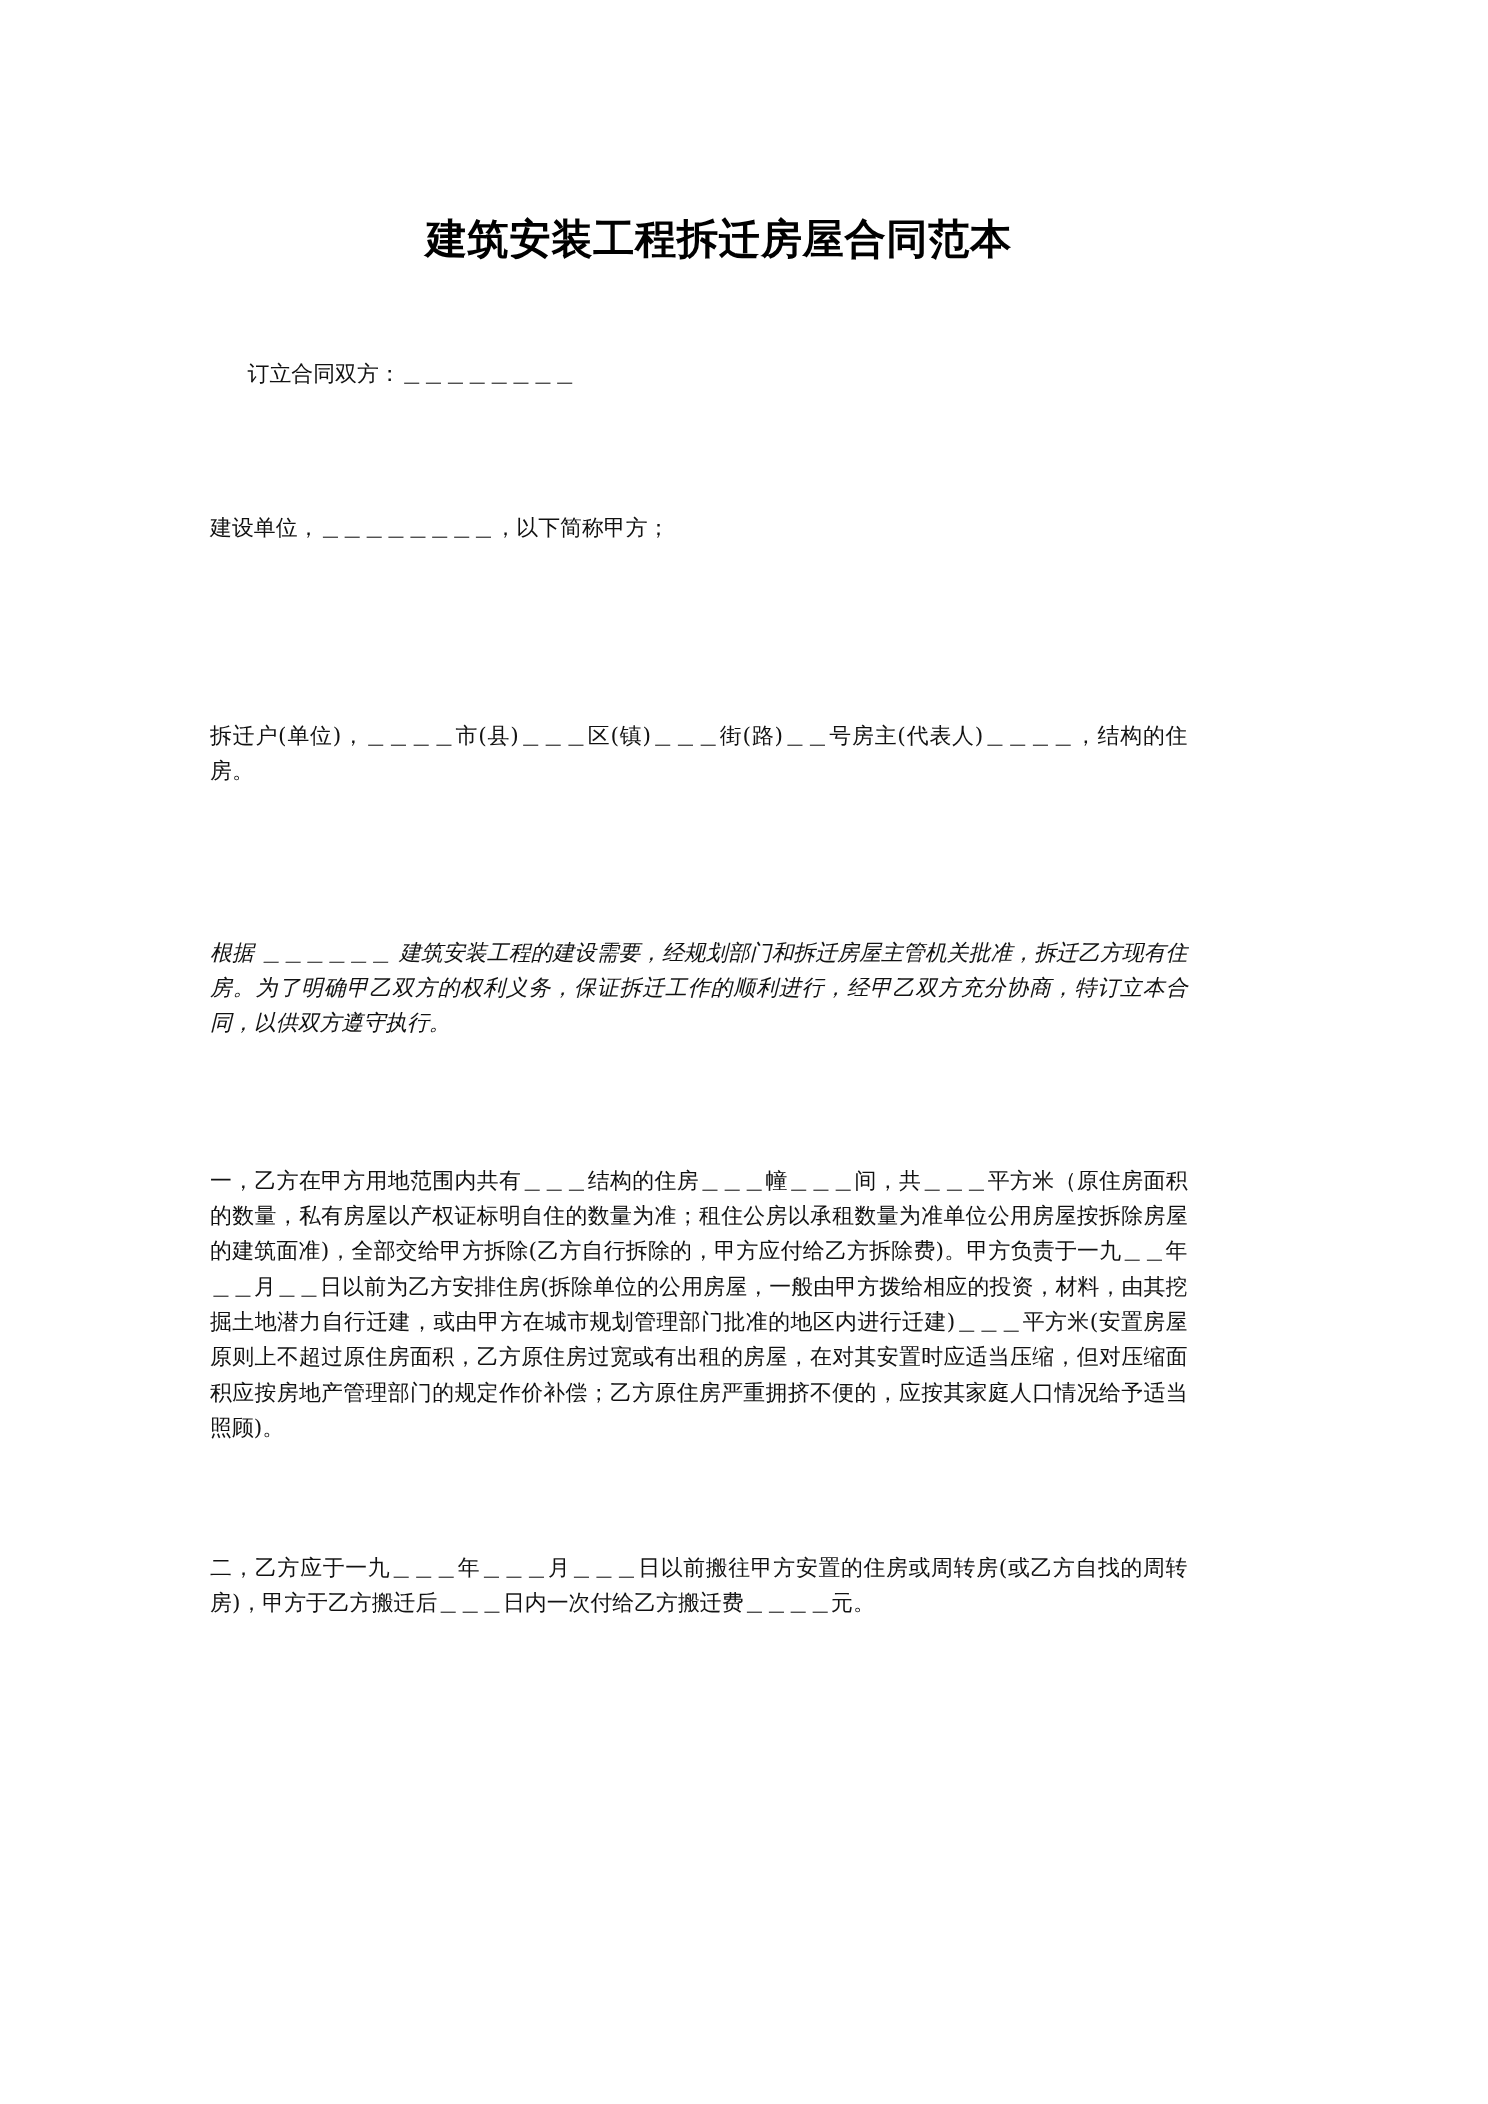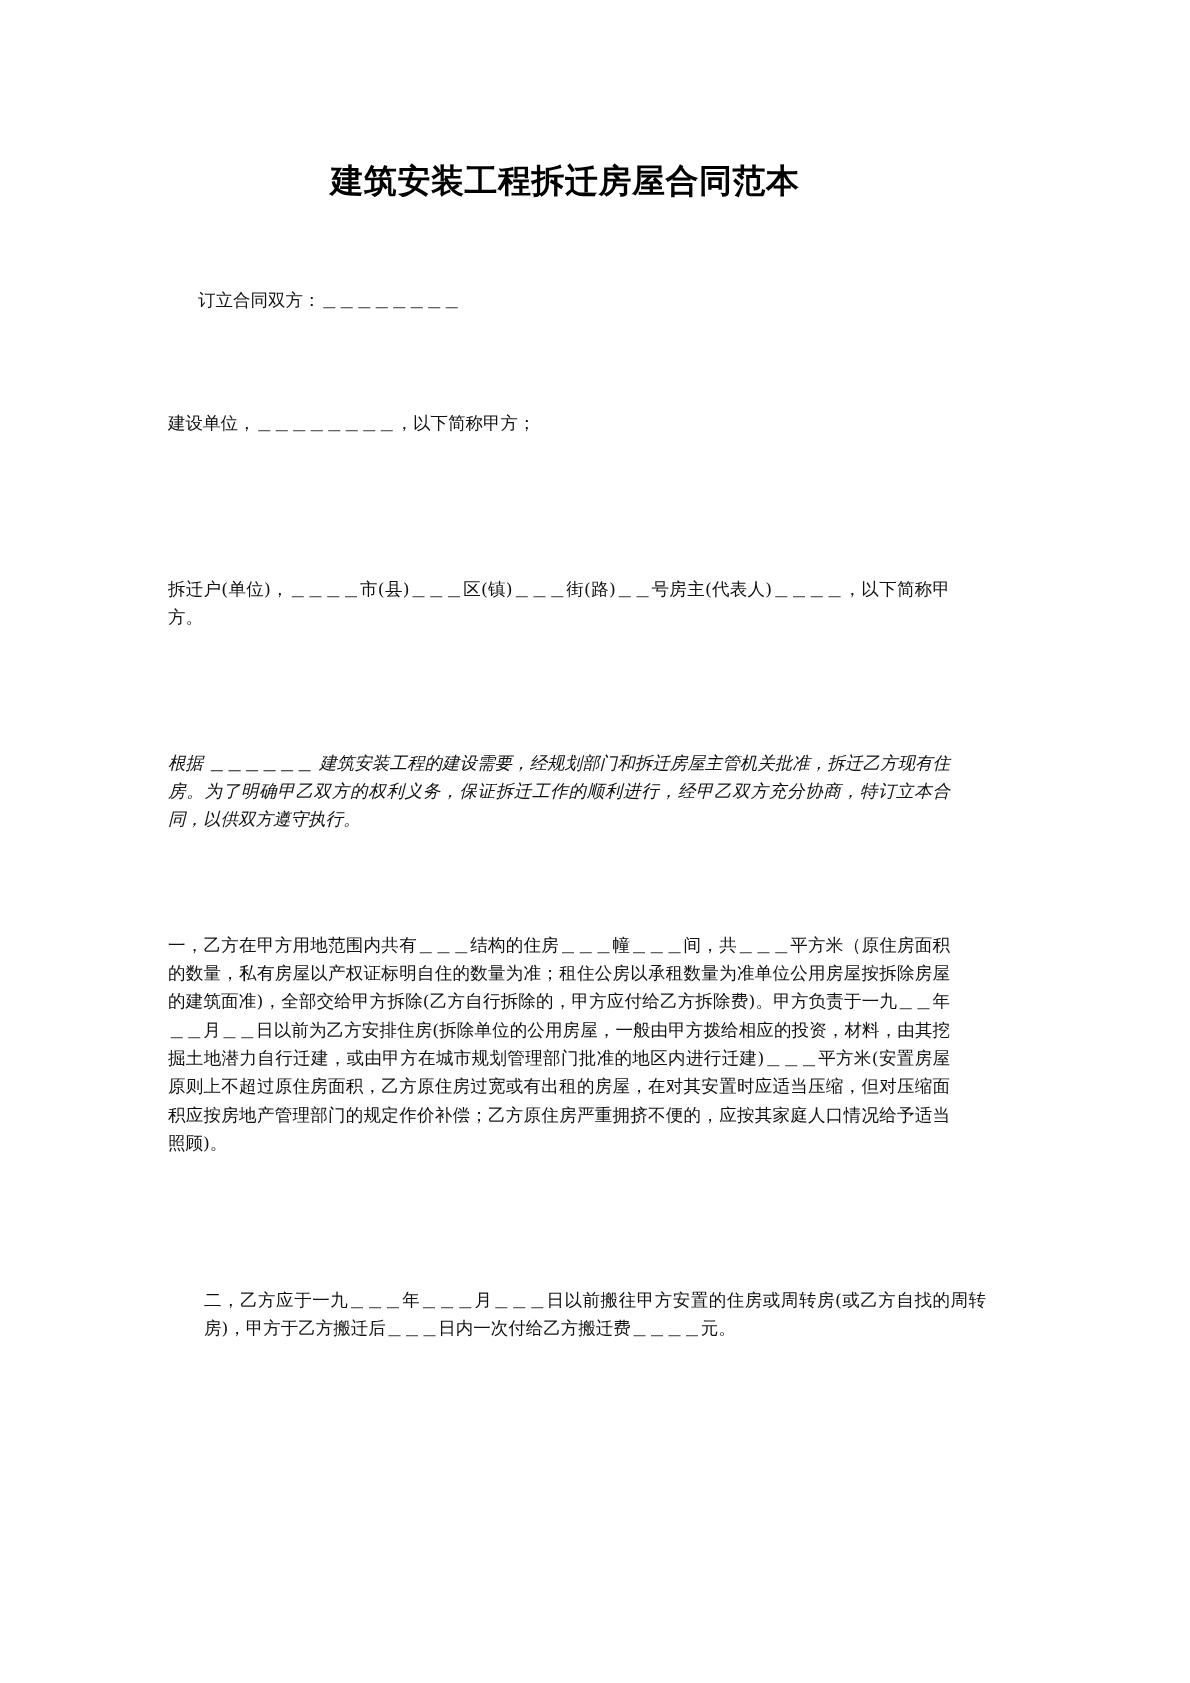--- a/index.html
+++ b/index.html
@@ -24,21 +24,21 @@
     height: 1683px;
     background: #ffffff;
   }
   .content {
     position: absolute;
     left: 168px;
     top: 0;
     width: 782px;
   }
   .doc-title {
-    margin: 6px;
+    margin: 16px;
     padding: 0;
     text-align: center;
     font-weight: bold;
     font-size: 33px;
     line-height: 1.2;
     letter-spacing: 0.5px;
     position: absolute;
     left: 0;
     top: 155px;
     width: 782px;
@@ -53,35 +53,35 @@
     text-align: justify;
     text-justify: inter-ideograph;
     color: #111111;
   }
   
   #p-parties      { top: 268px; margin-left: 30px; }
   #p-builder      { top: 391px; }
   #p-relocatee    { top: 557px; }
   #p-basis        { top: 731px; font-style: italic; }
   #p-item-one     { top: 913px; }
-  #p-item-two     { top: 1268px; margin-left: 36px; }
+  #p-item-two     { top: 1223px; }
 </style>
 </head>
 <body>
 
 <div class="page">
   <div class="content">
 
     <h1 class="doc-title">建筑安装工程拆迁房屋合同范本</h1>
 
     <p class="para" id="p-parties">订立合同双方：＿＿＿＿＿＿＿＿</p>
 
     <p class="para" id="p-builder">建设单位，＿＿＿＿＿＿＿＿，以下简称甲方；</p>
 
-    <p class="para" id="p-relocatee">拆迁户(单位)，＿＿＿＿市(县)＿＿＿区(镇)＿＿＿街(路)＿＿号房主(代表人)＿＿＿＿，以下简称甲方。</p>
+    <p class="para" id="p-relocatee">拆迁户(单位)，＿＿＿＿市(县)＿＿＿区(镇)＿＿＿街(路)＿＿号房主(代表人)＿＿＿＿，结构的住房。</p>
 
     <p class="para" id="p-basis">根据 ＿＿＿＿＿＿ 建筑安装工程的建设需要，经规划部门和拆迁房屋主管机关批准，拆迁乙方现有住房。为了明确甲乙双方的权利义务，保证拆迁工作的顺利进行，经甲乙双方充分协商，特订立本合同，以供双方遵守执行。</p>
 
     <p class="para" id="p-item-one">一，乙方在甲方用地范围内共有＿＿＿结构的住房＿＿＿幢＿＿＿间，共＿＿＿平方米（原住房面积的数量，私有房屋以产权证标明自住的数量为准；租住公房以承租数量为准单位公用房屋按拆除房屋的建筑面准)，全部交给甲方拆除(乙方自行拆除的，甲方应付给乙方拆除费)。甲方负责于一九＿＿年＿＿月＿＿日以前为乙方安排住房(拆除单位的公用房屋，一般由甲方拨给相应的投资，材料，由其挖掘土地潜力自行迁建，或由甲方在城市规划管理部门批准的地区内进行迁建)＿＿＿平方米(安置房屋原则上不超过原住房面积，乙方原住房过宽或有出租的房屋，在对其安置时应适当压缩，但对压缩面积应按房地产管理部门的规定作价补偿；乙方原住房严重拥挤不便的，应按其家庭人口情况给予适当照顾)。</p>
 
     <p class="para" id="p-item-two">二，乙方应于一九＿＿＿年＿＿＿月＿＿＿日以前搬往甲方安置的住房或周转房(或乙方自找的周转房)，甲方于乙方搬迁后＿＿＿日内一次付给乙方搬迁费＿＿＿＿元。</p>
 
   </div>
 </div>
 

